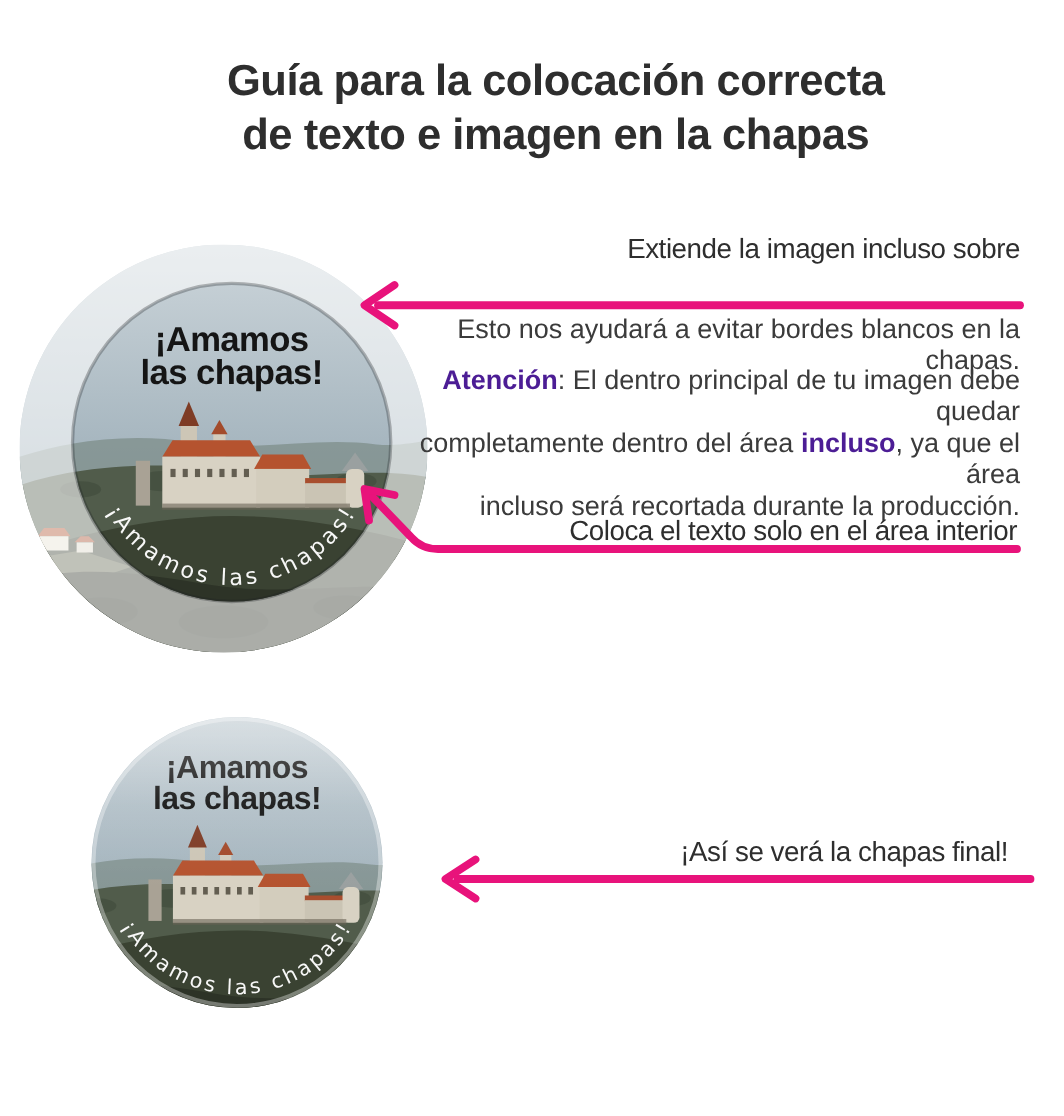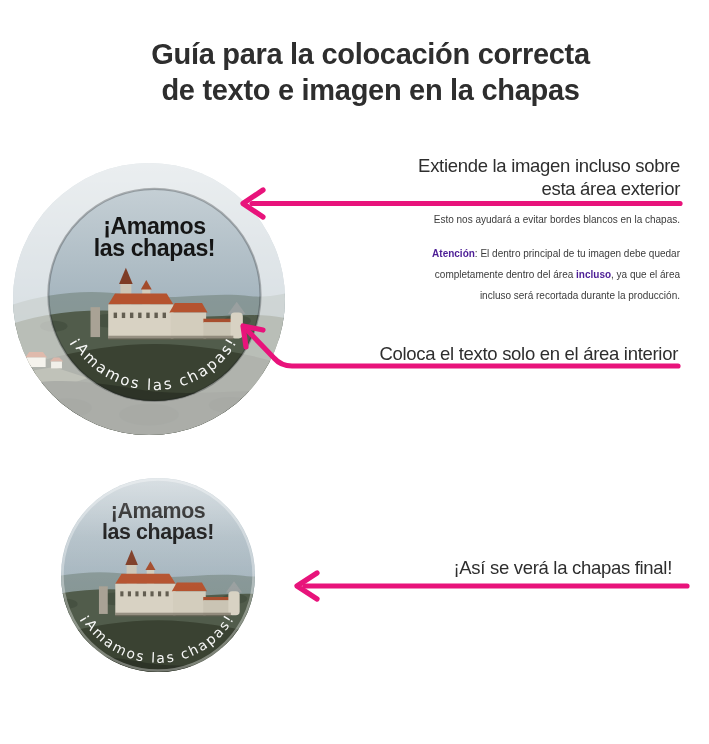--- a/index.html
+++ b/index.html
@@ -14,21 +14,21 @@
   .badge-a{position:absolute;left:13px;top:163px;}
   .badge-b{position:absolute;left:60px;top:477px;}
   .arrows{position:absolute;left:0;top:0;pointer-events:none;}
   .note-heading{
     position:absolute;width:460px;text-align:right;
     font-weight:normal;font-size:18.5px;line-height:23px;color:#2e2e2e;letter-spacing:-0.3px;
   }
   #exterior-heading{top:154px;right:29px;}
   .note-body{
     position:absolute;width:440px;text-align:right;
-    font-size:10px;line-height:21px;color:#3b3b3b;
+    font-size:18px;line-height:21px;color:#3b3b3b;
   }
   #exterior-body{top:209px;right:29px;}
   #attention-body{top:243px;right:29px;}
   .note-body b{color:#4c1d95;}
   #interior-label{top:342px;right:31px;}
   #final-label{top:556px;right:37px;}
 </style>
 </head>
 <body>
 
@@ -155,21 +155,20 @@
       </g>
       <g>
         <path d="M687,586 L305,586"></path>
         <path d="M317,573 L297,586 L317,599"></path>
       </g>
     </g>
   </svg>
 
   <div class="note-heading" id="exterior-heading">
     <div>Extiende la imagen incluso sobre</div>
-    <div>esta área exterior</div>
   </div>
 
   <div class="note-body" id="exterior-body">Esto nos ayudará a evitar bordes blancos en la chapas.</div>
 
   <div class="note-body" id="attention-body">
     <div><b>Atención</b><span>: El dentro principal de tu imagen debe quedar</span></div>
     <div><span>completamente dentro del área </span><b>incluso</b><span>, ya que el área</span></div>
     <div>incluso será recortada durante la producción.</div>
   </div>
 

